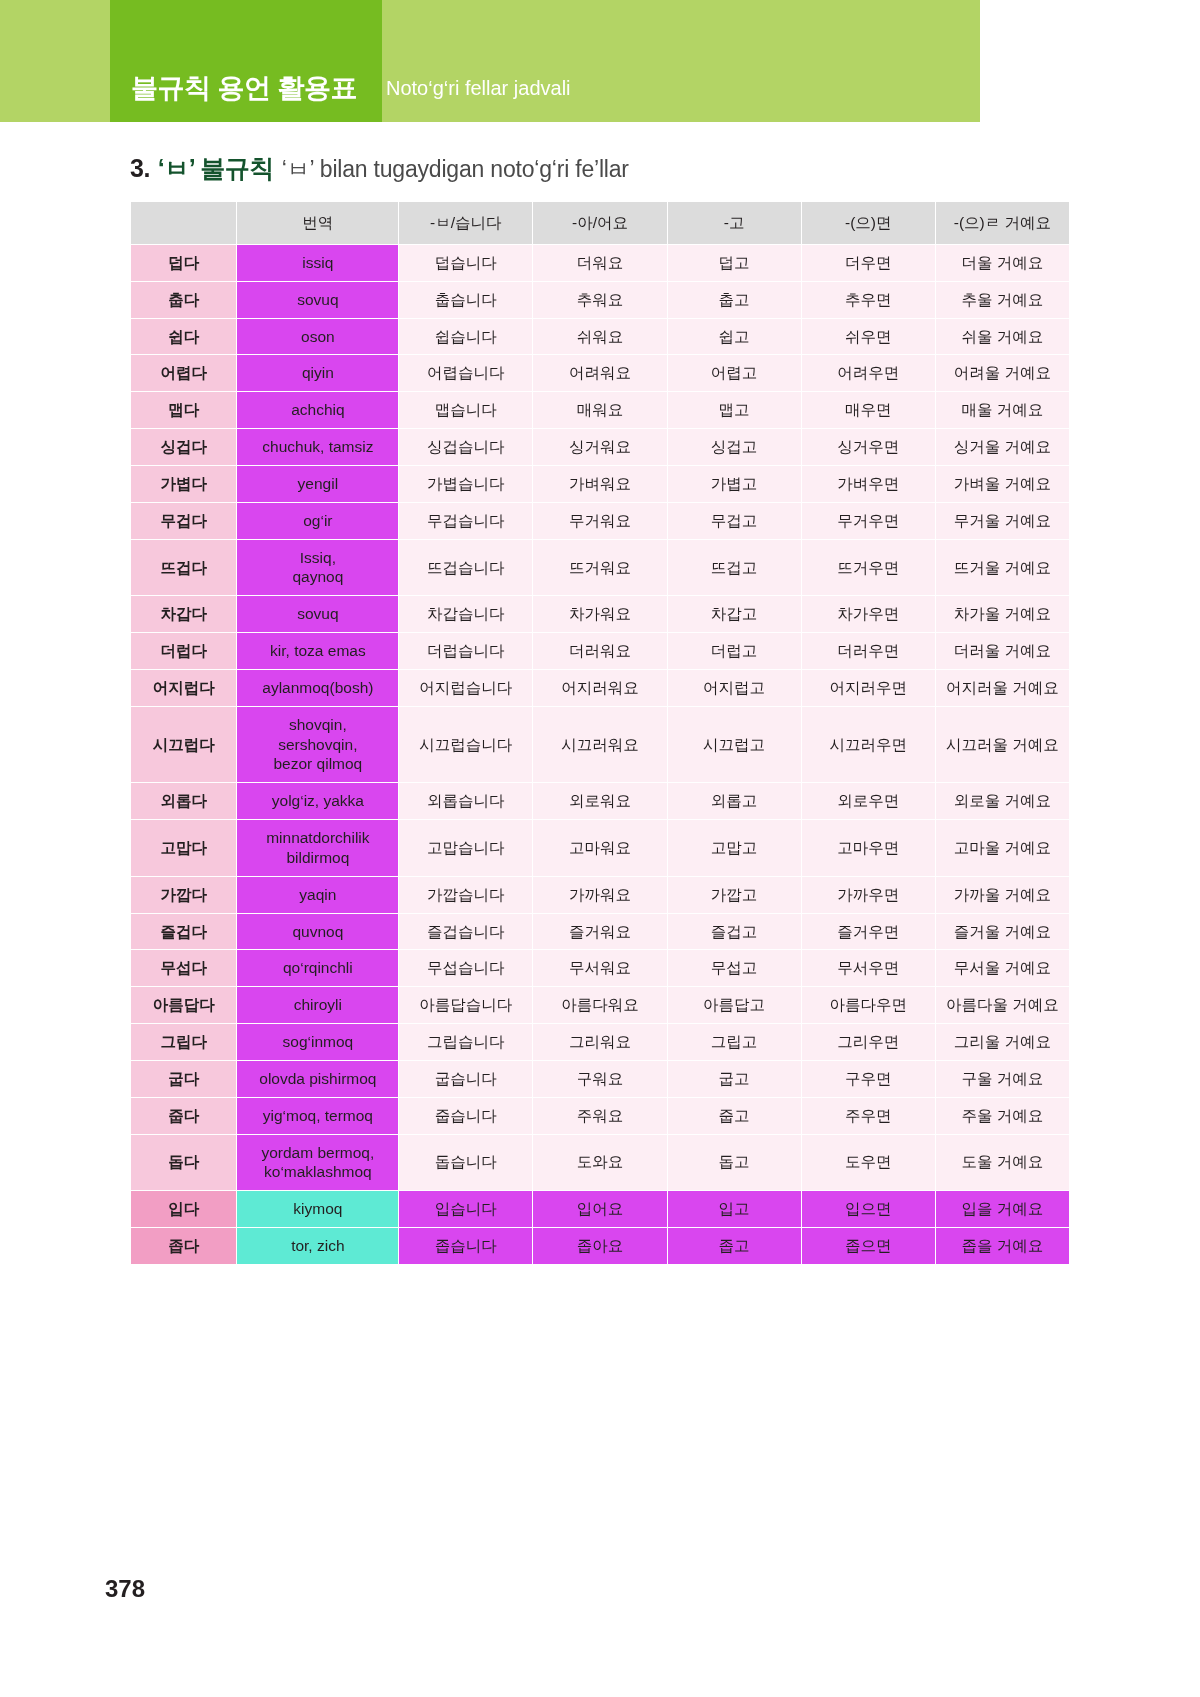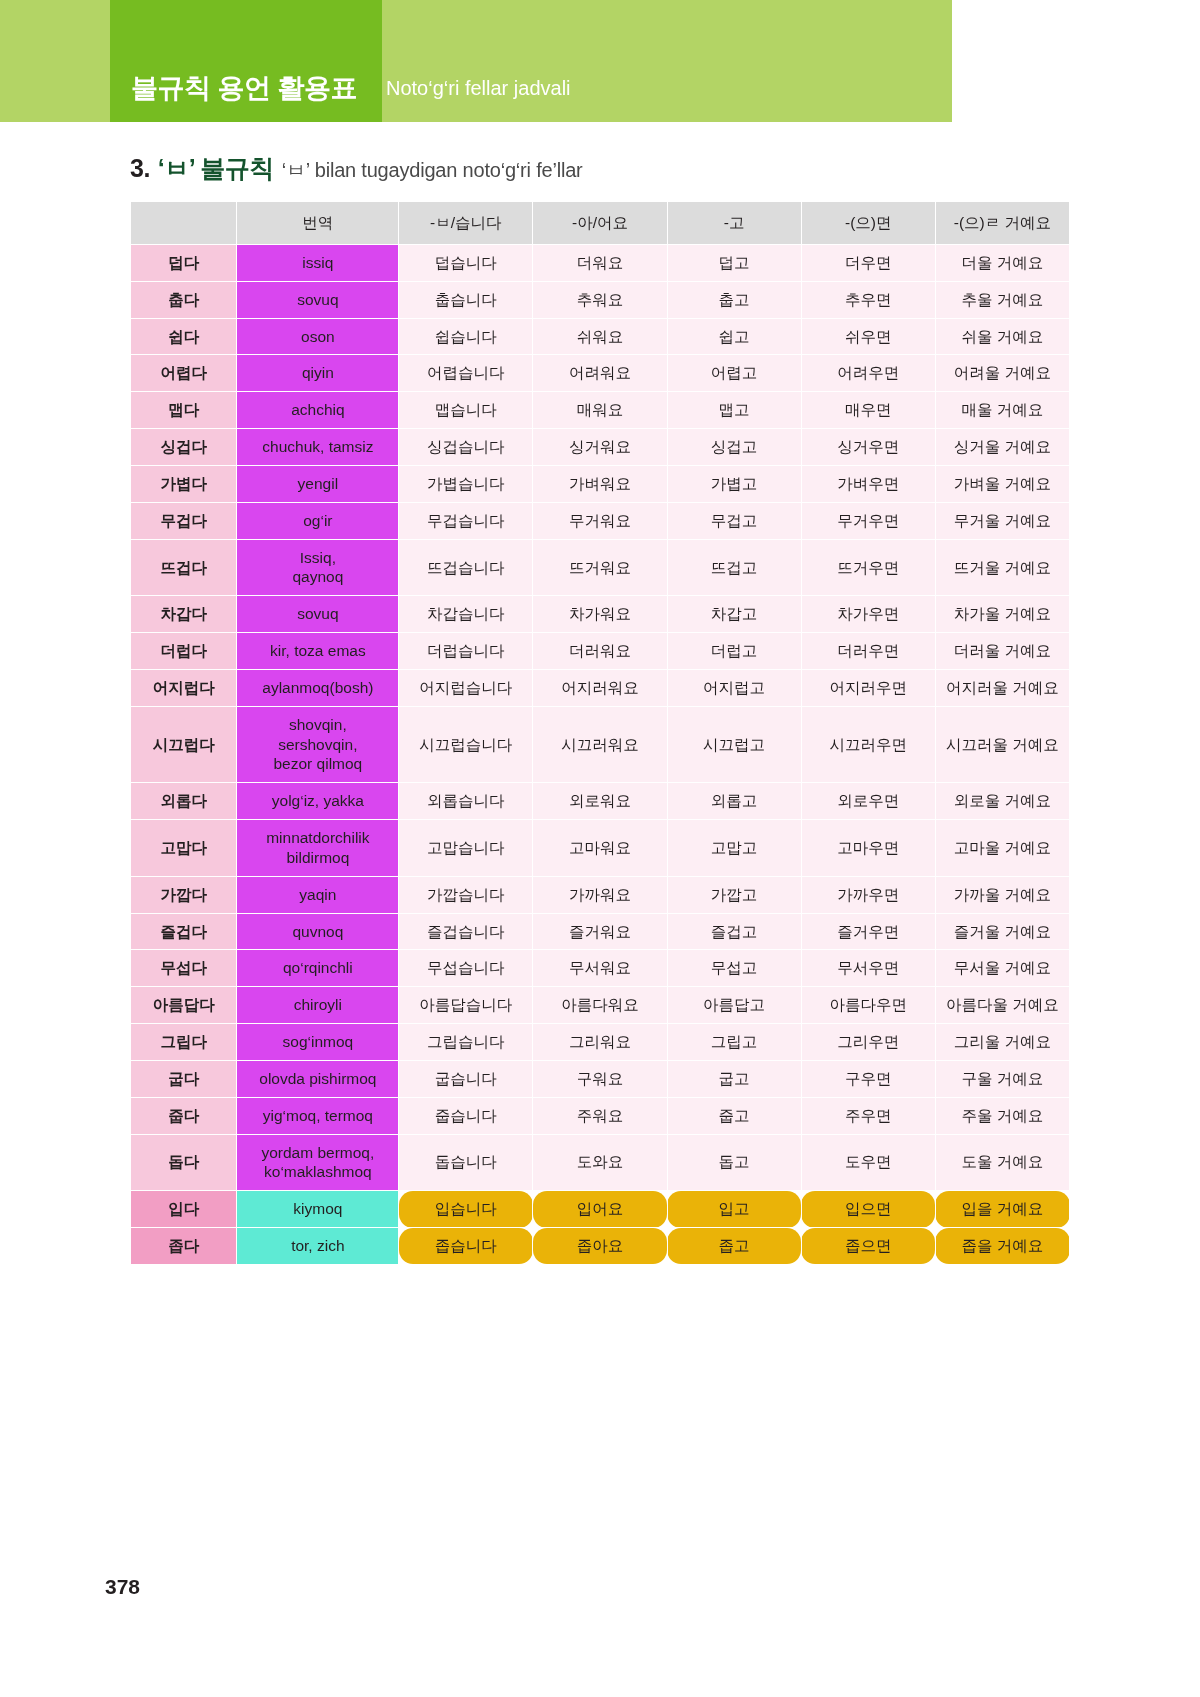--- a/index.html
+++ b/index.html
@@ -17,20 +17,21 @@
   }
 
   
   .header-band {
     position: absolute;
     left: 0;
     top: 0;
     width: 952px;
     height: 122px;
     background: #b3d465;
+    padding-left: 28px;
   }
   .header-tab {
     position: absolute;
     left: 110px;
     top: 0;
     width: 272px;
     height: 122px;
     background: #76bc21;
     border-bottom-left-radius: 0;
   }
@@ -68,21 +69,21 @@
     color: #231f20;
     letter-spacing: -0.5px;
   }
   .section-title {
     font-size: 25px;
     font-weight: bold;
     color: #14532d;
     letter-spacing: -0.5px;
   }
   .section-sub {
-    font-size: 20px;
+    font-size: 23px;
     color: #4a4a4a;
     letter-spacing: -0.2px;
   }
 
   
   .table-wrap {
     position: absolute;
     left: 130px;
     top: 201px;
     width: 940px;
@@ -131,30 +132,29 @@
     background: #fdeef4;
     color: #231f20;
   }
   tr.hl td.term {
     background: #f29ec4;
   }
   tr.hl td.trans {
     background: #5eead4;
   }
   tr.hl td.form {
-    background: #eab308;
-    border-radius: 14px;
+    background: #d946ef;
   }
 
   
   .page-number {
     position: absolute;
     left: 105px;
     top: 1575px;
-    font-size: 21px;
+    font-size: 24px;
     font-weight: bold;
     color: #231f20;
   }
 </style>
 </head>
 <body>
 
 <div class="header-band">
   <div class="header-tab"></div>
   <div class="header-title">불규칙 용언 활용표</div>

